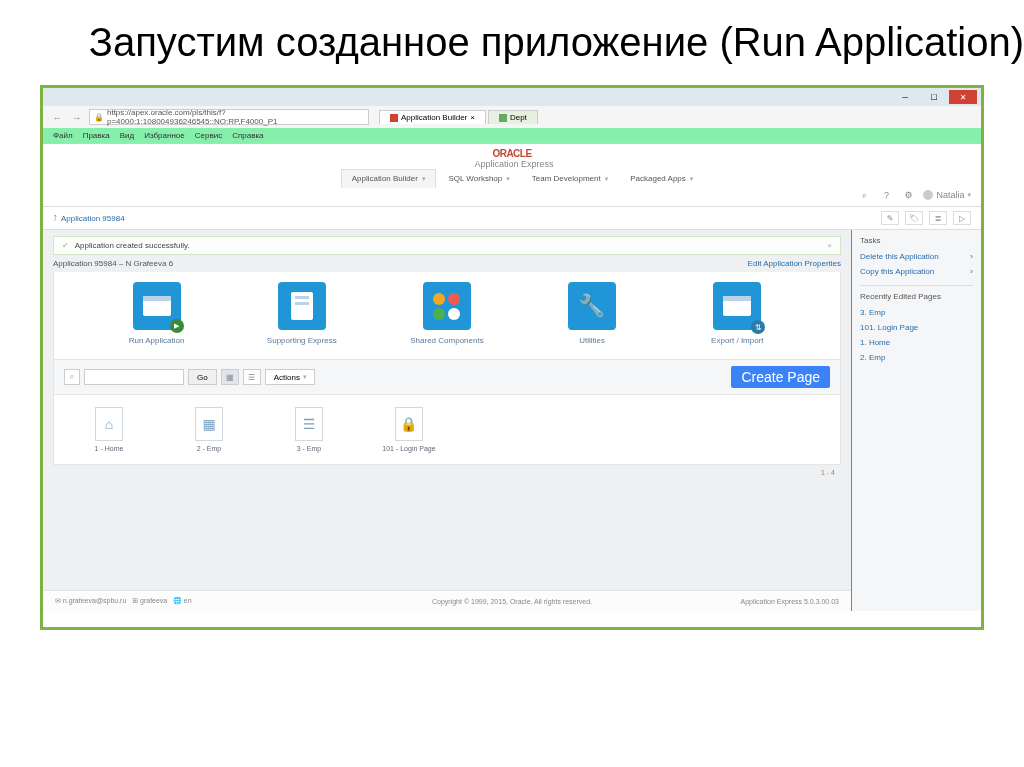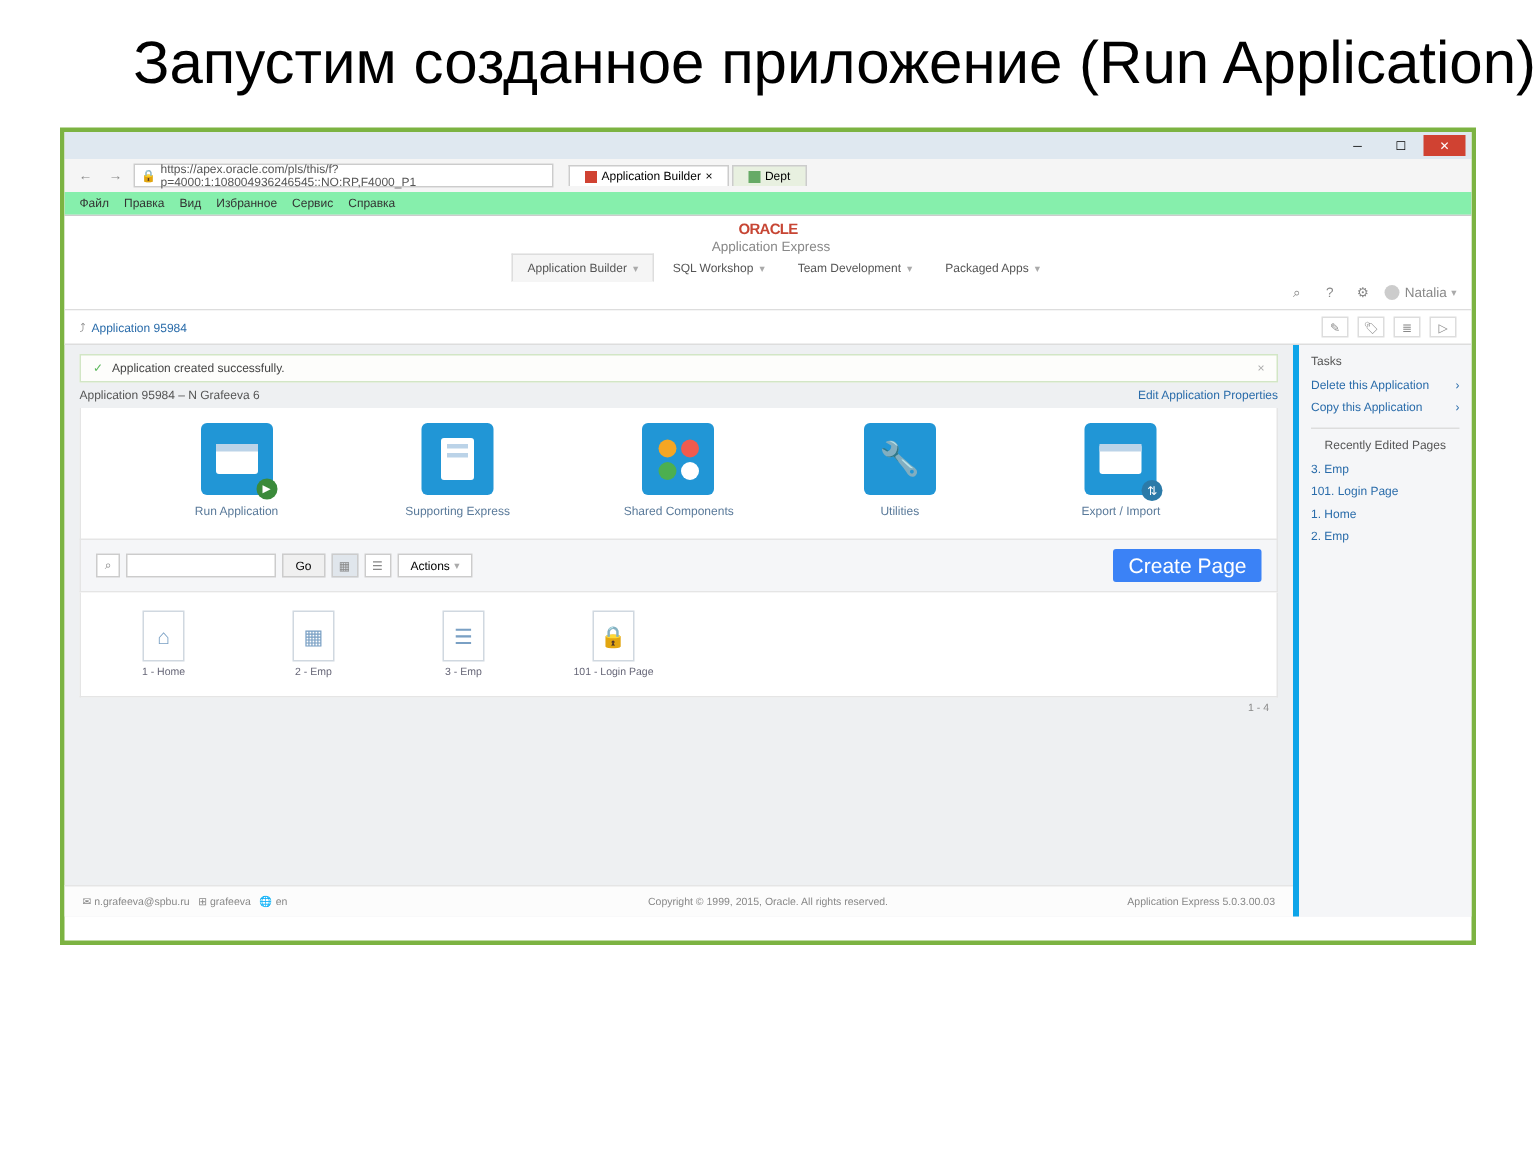--- a/index.html
+++ b/index.html
@@ -28,21 +28,21 @@
 .oracle-tab.active { background: #f5f5f5; border: 1px solid #ddd; border-bottom-color: #f5f5f5; }
 .chevron { font-size: 7px; color: #aaa; }
 .oracle-right { margin-left: auto; display: flex; gap: 8px; align-items: center; color: #888; }
 .oracle-right .ico { width: 14px; height: 14px; display: flex; align-items: center; justify-content: center; font-size: 9px; }
 .breadcrumb-row { display: flex; align-items: center; padding: 4px 10px; background: #fff; border-bottom: 1px solid #ddd; font-size: 8px; color: #2a6caa; }
 .breadcrumb-row .bc-icon { color: #888; margin-right: 4px; }
 .breadcrumb-actions { margin-left: auto; display: flex; gap: 6px; }
 .breadcrumb-actions .act { width: 18px; height: 14px; border: 1px solid #ddd; display: flex; align-items: center; justify-content: center; color: #888; font-size: 8px; }
 .main-row { display: flex; flex: 1; min-height: 0; }
 .main-col { flex: 1; display: flex; flex-direction: column; }
-.side-col { width: 119px; background: #f5f6f8; border-left: 4px solid #0ea5e9; padding: 6px 8px; font-size: 8px; }
+.side-col { width: 130px; background: #f5f6f8; border-left: 1px solid #0ea5e9; padding: 6px 8px; font-size: 8px; }
 .success-bar { background: #fdfdfb; border: 1px solid #d2e6c5; margin: 6px 10px 0; padding: 4px 8px; display: flex; align-items: center; font-size: 8px; color: #444; }
 .success-bar .check { color: #5cb85c; margin-right: 6px; }
 .success-bar .x { margin-left: auto; color: #aaa; }
 .app-header-row { display: flex; align-items: center; padding: 4px 10px; font-size: 8px; color: #555; justify-content: space-between; }
 .app-header-row .edit-link { margin-left: auto; color: #2a6caa; }
 .tiles-row { display: flex; justify-content: space-around; padding: 10px 30px 14px; background: #fff; margin: 0 10px; border: 1px solid #e5e5e5; border-top: none; }
 .tile { display: flex; flex-direction: column; align-items: center; gap: 6px; width: 110px; }
 .tile-icon { width: 48px; height: 48px; background: #2196d6; border-radius: 4px; display: flex; align-items: center; justify-content: center; color: #fff; font-size: 22px; position: relative; }
 .tile-label { font-size: 8px; color: #5a7a9a; text-align: center; }
 .run-icon-inner { width: 28px; height: 20px; background: #fff; border-radius: 2px; position: relative; }
@@ -69,21 +69,21 @@
 .page-card { display: flex; flex-direction: column; align-items: center; gap: 4px; width: 70px; }
 .page-thumb { width: 28px; height: 34px; border: 1px solid #d0d8e0; background: #fff; display: flex; align-items: center; justify-content: center; color: #7aa0c4; font-size: 14px; }
 .page-label { font-size: 7px; color: #667; text-align: center; }
 .pages-count { margin: 2px 10px 0; text-align: right; font-size: 7px; color: #888; padding: 2px 6px; }
 .footer-row { margin-top: auto; display: flex; align-items: center; padding: 6px 12px; font-size: 7px; color: #888; border-top: 1px solid #e5e5e5; background: #fcfcfc; }
 .footer-row .fcenter { position: absolute; left: 50%; transform: translateX(-50%); }
 .footer-row .fright { margin-left: auto; }
 .side-col .side-title { color: #555; font-weight: 500; margin-bottom: 4px; }
 .side-col .side-link { color: #2a6caa; padding: 3px 0; display: flex; justify-content: space-between; }
 .side-col .side-sep { border-top: 1px solid #ddd; margin: 6px 0; }
-.side-col .side-group { color: #555; margin-bottom: 4px; text-align: center; }
+.side-col .side-group { color: #555; margin-bottom: 4px; }
 </style>
 </head>
 <body>
 
 <div class="slide-title">Запустим созданное приложение (Run Application)</div>
 
 <div class="frame">
 
   <div class="browser-chrome">
     <div class="window-controls">

